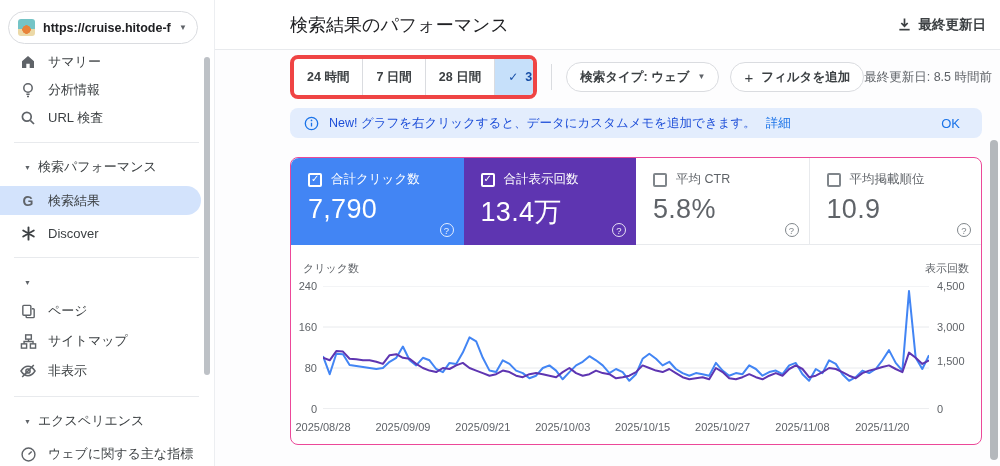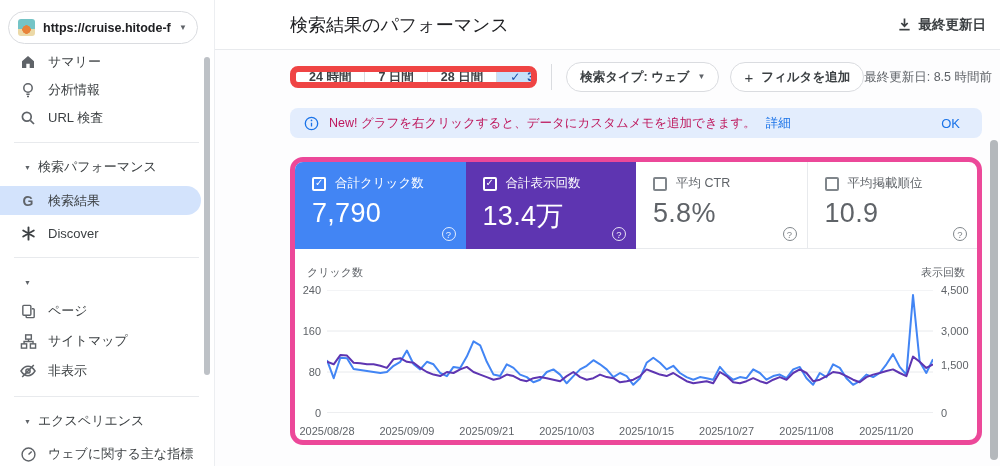--- a/index.html
+++ b/index.html
@@ -41,48 +41,48 @@
   .mainbar { position:absolute; top:0; left:0; right:0; height:50px; background:#fff;
     border-bottom:1px solid #e8eaed; display:flex; align-items:center;
     padding:0 14px 0 75px;text-align:right; }
   .page-title { font-size:18px; font-weight:normal; color:#202124; }
   .export { margin-left:auto; display:flex; align-items:center; gap:7px;
     font-size:13.5px; font-weight:bold; color:#3c4043; cursor:pointer; }
   .export svg { stroke:#3c4043; }
 
   .toolbar { position:absolute; top:62px; left:75px; right:8px; height:30px;
     display:flex; align-items:center; }
-  .seg-group { display:flex; height:22px; border:6px solid #ef4444;
+  .seg-group { display:flex; height:44px; border:4px solid #ef4444;
     border-radius:8px; overflow:hidden; background:#fff; }
   .seg { display:flex; align-items:center; justify-content:center; padding:0 13px;
     font-size:12.5px; font-weight:bold; color:#3c4043; border-right:1px solid #dadce0;
     cursor:pointer; white-space:nowrap; }
   .seg:last-child { border-right:none; }
   .seg.selected { background:#c6e0fa; color:#174ea6; gap:7px; }
   .seg .check { font-size:12px; }
   .tb-divider { width:1px; height:26px; background:#dadce0; margin:0 14px; }
   .chip { display:flex; align-items:center; height:30px; border:1px solid #dadce0;
     border-radius:16px; padding:0 13px; font-size:12.5px; font-weight:bold;
     color:#3c4043; background:#fff; cursor:pointer; gap:8px; white-space:nowrap; }
   .chip + .chip { margin-left:11px; }
   .plus { font-size:15px; font-weight:normal; color:#3c4043; }
   .last-updated { margin-left:auto; font-size:12.5px; color:#5f6368;
     white-space:nowrap; }
 
   .banner { position:absolute; top:108px; left:75px; width:692px; height:30px;
     background:#e3edfd; border-radius:8px; display:flex; align-items:center;
     padding:0 22px 0 14px; gap:10px; }
-  .banner-text { font-size:12.5px; color:#be185d; white-space:nowrap; }
+  .banner-text { font-size:12.5px; color:#1d4ed8; white-space:nowrap; }
   .banner-link { font-size:12.5px; color:#1a73e8; cursor:pointer; }
   .banner-ok { margin-left:auto; font-size:13px; font-weight:normal; color:#1a73e8;
     cursor:pointer; }
 
   
   .panel { position:absolute; top:157px; left:75px; width:692px; height:288px;
-    background:#fff; border:5px solid #ec4899; border-radius:13px; }
+    background:#fff; border:1px solid #ec4899; border-radius:8px; }
   .cards { position:absolute; top:0; left:0; right:0; height:87px; display:flex;
     border-bottom:1px solid #e8eaed; }
   .card { width:25%; height:87px; padding:13px 14px 0 17px; position:relative;
     cursor:pointer; }
   .card.c0 { background:#4285f4; border-radius:8px 0 0 0; }
   .card.c1 { background:#5e35b1; }
   .card.c3 { border-left:1px solid #e8eaed; border-radius:0 8px 0 0; }
   .card-top { display:flex; align-items:center; gap:9px; }
   .card-label { font-size:12.5px; }
   .card.c0 .card-label, .card.c1 .card-label { color:#fff; }

